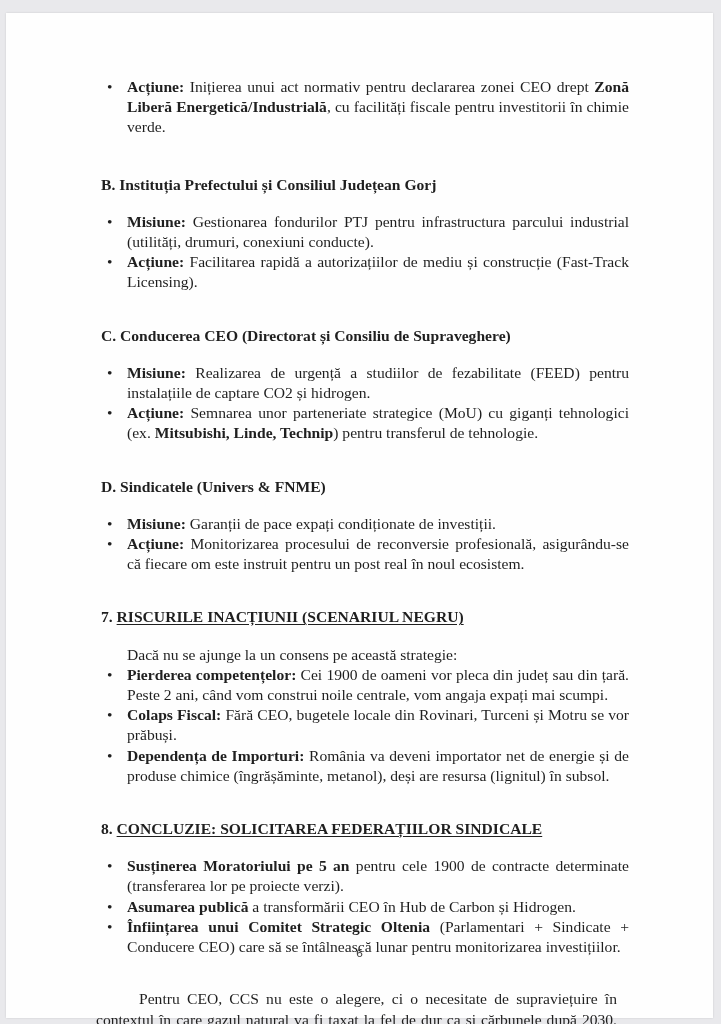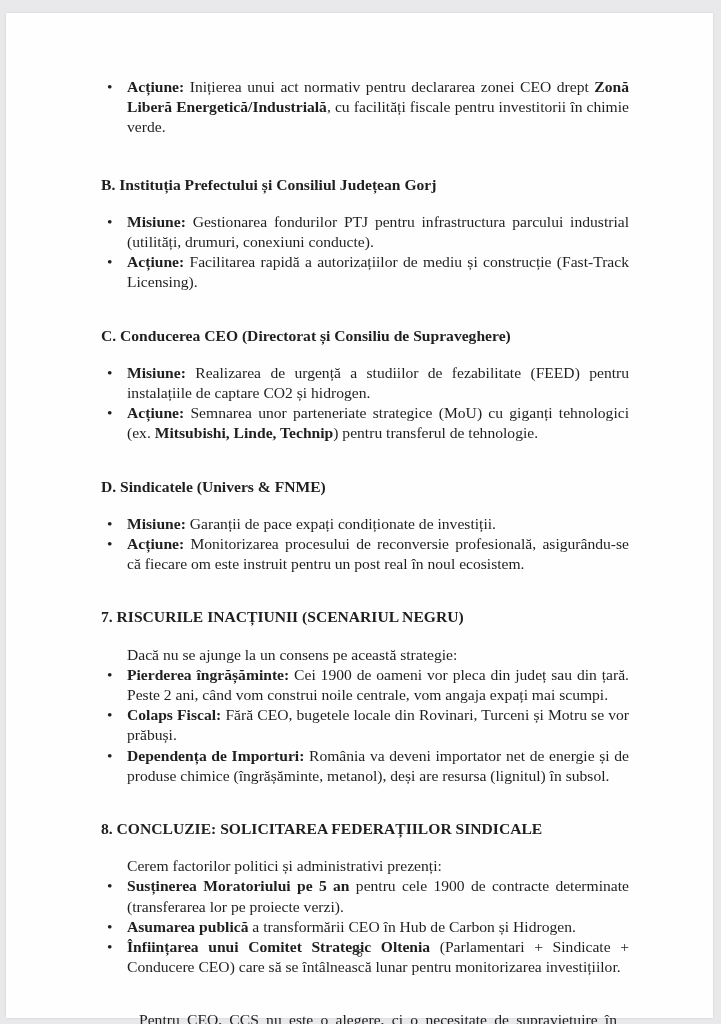--- a/index.html
+++ b/index.html
@@ -24,21 +24,21 @@
     width: 545px;
     font-size: 15.6px;
     line-height: 20.2px;
   }
   .block { margin: 0; }
   .heading {
     font-weight: bold;
     margin: 17px;
   }
   .heading .num { font-weight: bold; }
-  .heading .u { text-underline-offset: 2px; }
+  .heading .u { text-decoration: underline; text-underline-offset: 2px; }
   ul.bullets {
     list-style: none;
     margin: 0; padding: 0;
   }
   ul.bullets li {
     position: relative;
     padding-left: 43px;
     text-align: justify;
   }
   ul.bullets li .dot {
@@ -131,41 +131,40 @@
 
     <div class="block">
       <p class="heading">
         <span class="num">7.</span>
         <span class="u">RISCURILE INACȚIUNII (SCENARIUL NEGRU)</span>
       </p>
       <div class="intro">Dacă nu se ajunge la un consens pe această strategie:</div>
       <ul class="bullets">
         <li>
           <span class="dot">•</span>
-          <b>Pierderea îngrășăminte:</b><span> Cei 1900 de oameni vor pleca din județ sau din țară. Peste 2 ani, când vom construi noile centrale, vom angaja expați mai scumpi.</span>
+          <b>Pierderea competențelor:</b><span> Cei 1900 de oameni vor pleca din județ sau din țară. Peste 2 ani, când vom construi noile centrale, vom angaja expați mai scumpi.</span>
         </li>
         <li>
           <span class="dot">•</span>
           <b>Colaps Fiscal:</b><span> Fără CEO, bugetele locale din Rovinari, Turceni și Motru se vor prăbuși.</span>
         </li>
         <li>
           <span class="dot">•</span>
           <b>Dependența de Importuri:</b><span> România va deveni importator net de energie și de produse chimice (îngrășăminte, metanol), deși are resursa (lignitul) în subsol.</span>
         </li>
       </ul>
     </div>
 
     <div class="gap-m"></div>
 
     <div class="block">
       <p class="heading">
         <span class="num">8.</span>
         <span class="u">CONCLUZIE: SOLICITAREA FEDERAȚIILOR SINDICALE</span>
       </p>
-      <div class="intro">Cerem factorilor politici și administrativi prezenți:</div>
       <ul class="bullets">
         <li>
           <span class="dot">•</span>
           <b>Susținerea Moratoriului pe 5 an</b><span> pentru cele 1900 de contracte determinate (transferarea lor pe proiecte verzi).</span>
         </li>
         <li>
           <span class="dot">•</span>
           <b>Asumarea publică</b><span> a transformării CEO în Hub de Carbon și Hidrogen.</span>
         </li>
         <li>

